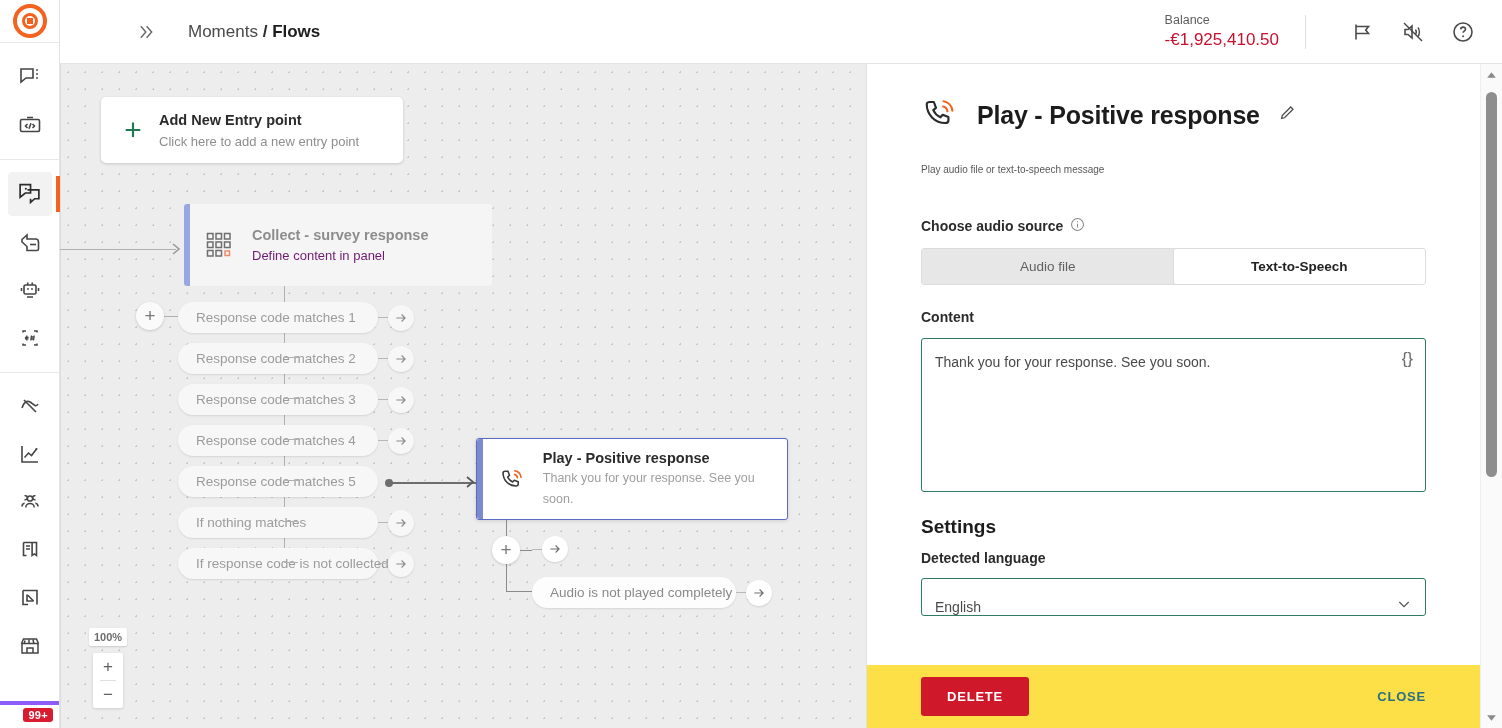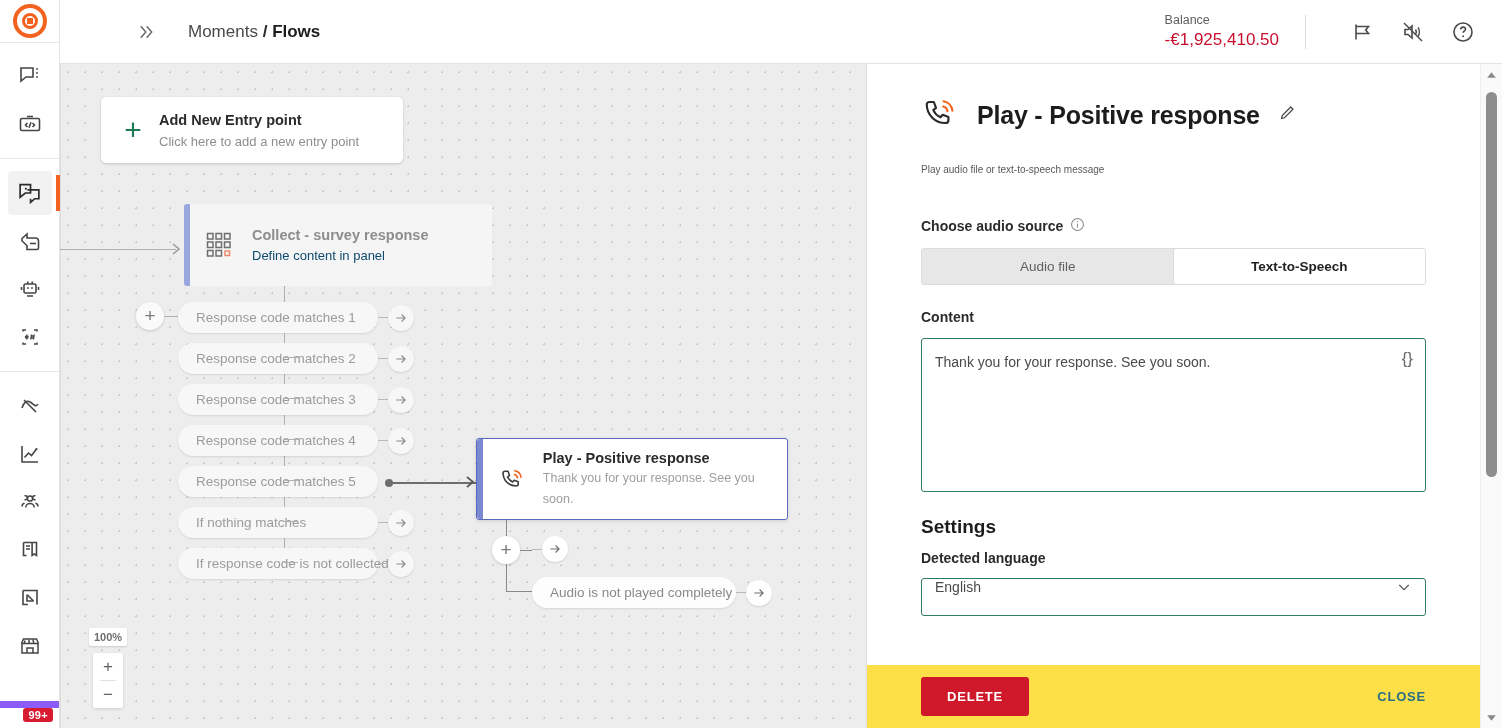--- a/index.html
+++ b/index.html
@@ -34,21 +34,21 @@
     display: flex; align-items: center; justify-content: center;
     border-radius: 4px; cursor: pointer;
   }
   .rail-item.active { background: #f2f2f2; }
   .rail-item.active::after {
     content: ""; position: absolute; right: -8px; top: 4px;
     width: 4px; height: 36px; background: #f4621f;
   }
   .rail-item svg { display: block; }
   #rail-spacer { flex: 1; }
-  #badge-row { width: 100%; height: 38px; border-top: 7px solid #8b5cf6; position: relative; margin-top: 21px; }
+  #badge-row { width: 100%; height: 38px; border-top: 4px solid #8b5cf6; position: relative; margin-top: 21px; }
   .badge-99 {
     position: absolute; right: 6px; bottom: 6px;
     background: #d81b30; color: #fff; font-size: 11px; font-weight: bold;
     padding: 1px 5px; border-radius: 3px; letter-spacing: .3px;
   }
 
   
   #topbar {
     position: absolute; left: 60px; top: 0; right: 0; height: 64px;
     background: #fff; border-bottom: 1px solid #e4e4e4;
@@ -94,21 +94,21 @@
   .entry-sub { font-size: 13px; color: #8e8e8e; line-height: 19px; margin-top: 2px; }
 
   .node {
     position: absolute; background: #f5f5f5; border-radius: 3px;
     display: flex; align-items: center;
   }
   .node-accent { position: absolute; left: 0; top: 0; width: 6px; height: 100%; background: #9aa6df; border-radius: 3px 0 0 3px; }
   .node-icon { margin-left: 22px; width: 34px; display: flex; align-items: center; }
   .node-text { margin-left: 12px; }
   .node-title { font-size: 14.5px; font-weight: bold; color: #8d8d8d; line-height: 20px; }
-  .node-sub { font-size: 13px; color: #0c4a6e; line-height: 21px; }
+  .node-sub { font-size: 13px; color: #701a75; line-height: 21px; }
 
   .node-collect { left: 124px; top: 140px; width: 308px; height: 82px; }
 
   .node-play {
     left: 416px; top: 374px; width: 312px; height: 82px;
     background: #fff; border: 1px solid #5b6bbf; border-radius: 3px;
     box-shadow: 0 1px 4px rgba(0,0,0,.12);
   }
   .node-play .node-accent { background: #7b8ad0; }
   .node-play .node-title { color: #2b2b2b; }
@@ -193,21 +193,21 @@
 
   .test-btn {
     margin-top: 25px; height: 40px; border: 1px solid #2b6f84; border-radius: 3px;
     display: flex; align-items: center; justify-content: center;
     font-size: 13px; font-weight: bold; color: #2b6f84; letter-spacing: .7px; cursor: pointer;
     background: #fff;
   }
   #settings-h { margin-top: 24px; font-size: 19px; font-weight: bold; color: #1c1c1c; }
   .sel {
     margin-top: 12px; height: 38px; border: 1px solid #2e7d63; border-radius: 3px;
-    display: flex; align-items: flex-start; padding: 0 13px;
+    display: flex; align-items: flex-end; padding: 0 13px;
     font-size: 14px; color: #4a4a4a; cursor: pointer; background:#fff;
   }
   .sel .chev { margin-left: auto; color: #555; }
 
   #panel-footer {
     position: absolute; left: 0; right: 22px; bottom: 0; height: 64px;
     background: #fde047; display: flex; align-items: center; padding: 0 54px;
     border-top: 1px solid #ffffff;
   }
   .btn-delete {

